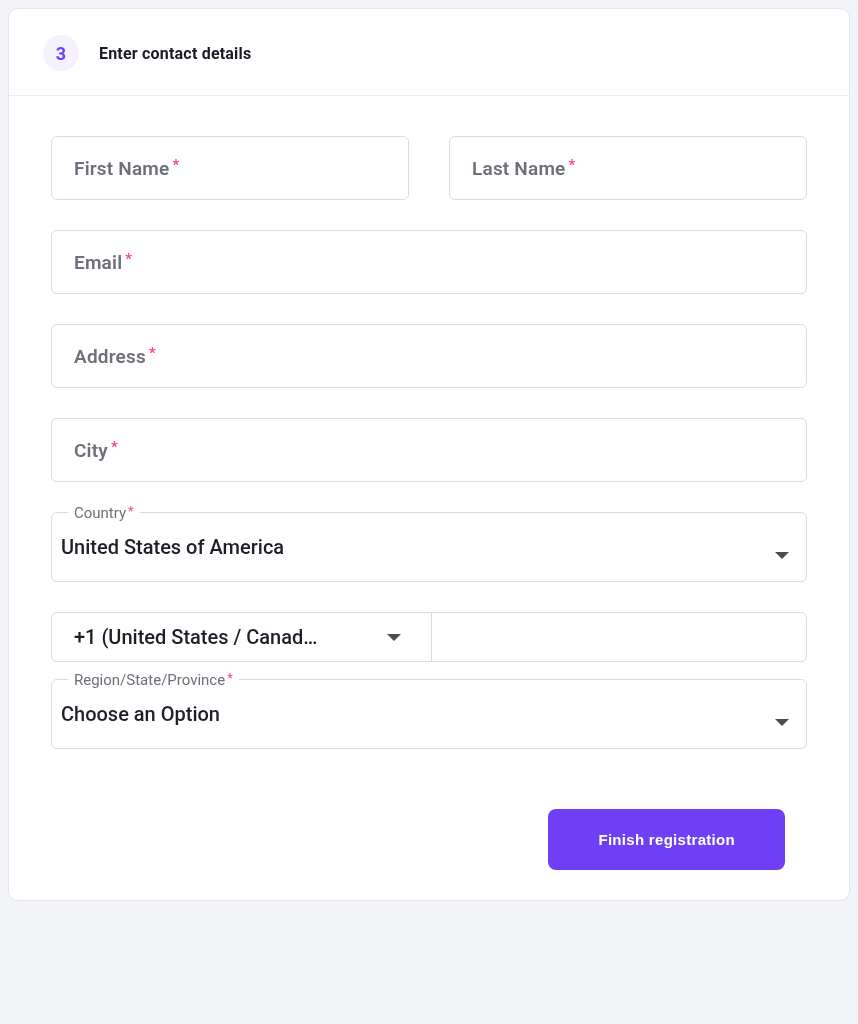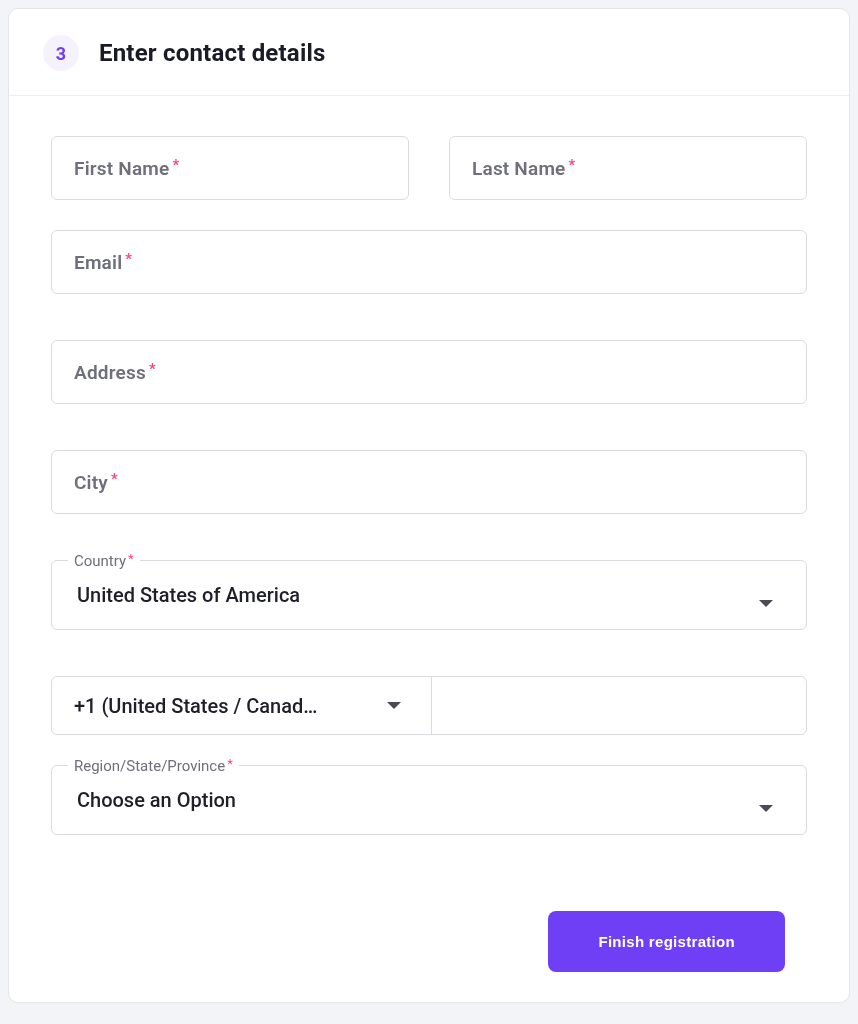--- a/index.html
+++ b/index.html
@@ -31,21 +31,21 @@
       background: #f5f2fe;
       display: flex;
       align-items: center;
       justify-content: center;
       color: #6f3ff5;
       font-weight: 700;
       font-size: 18px;
       margin-right: 20px;
     }
     .header-title {
-      font-size: 24px;
+      font-size: 16px;
       font-weight: 700;
       color: #1a1b26;
       letter-spacing: 0.2px;
     }
     .form-body {
       padding: 40px 42px 10px 42px;
     }
     .row {
       display: flex;
       gap: 40px;
@@ -63,21 +63,21 @@
       align-items: center;
       padding: 0 22px;
       background: #fff;
     }
     .floating-label-box {
       height: 70px;
       border: 1px solid #d9dbe1;
       border-radius: 6px;
       display: flex;
       align-items: center;
-      padding: 0 25px;
+      padding: 0 9px;
       background: #fff;
       position: relative;
     }
     .floating-label {
       position: absolute;
       top: -9px;
       left: 16px;
       background: #fff;
       padding: 0 6px;
       font-size: 15px;
@@ -120,22 +120,22 @@
       height: 0;
       border-left: 7px solid transparent;
       border-right: 7px solid transparent;
       border-top: 7px solid #4a4b55;
       margin-right: 8px;
     }
     .phone-row {
       display: flex;
       border: 1px solid #d9dbe1;
       border-radius: 6px;
-      height: 59px;
-      margin-bottom: 30px;
+      height: 50px;
+      margin-bottom: 17px;
       overflow: hidden;
       gap: 16px;
     }
     .phone-prefix {
       width: 380px;
       border-right: 1px solid #d9dbe1;
       display: flex;
       align-items: center;
       padding: 0 22px;
       justify-content: space-between;
@@ -163,21 +163,21 @@
       color: #ffffff;
       border: none;
       border-radius: 8px;
       padding: 22px 50px;
       font-size: 15px;
       font-weight: 700;
       cursor: pointer;
       letter-spacing: 0.3px;
     }
     .full {
-      margin-bottom: 46px;
+      margin-bottom: 30px;
     }
   </style>
 </head>
 <body>
 
 <div class="card">
 
   <div class="header">
     <div class="step-badge">
       <span>3</span>

